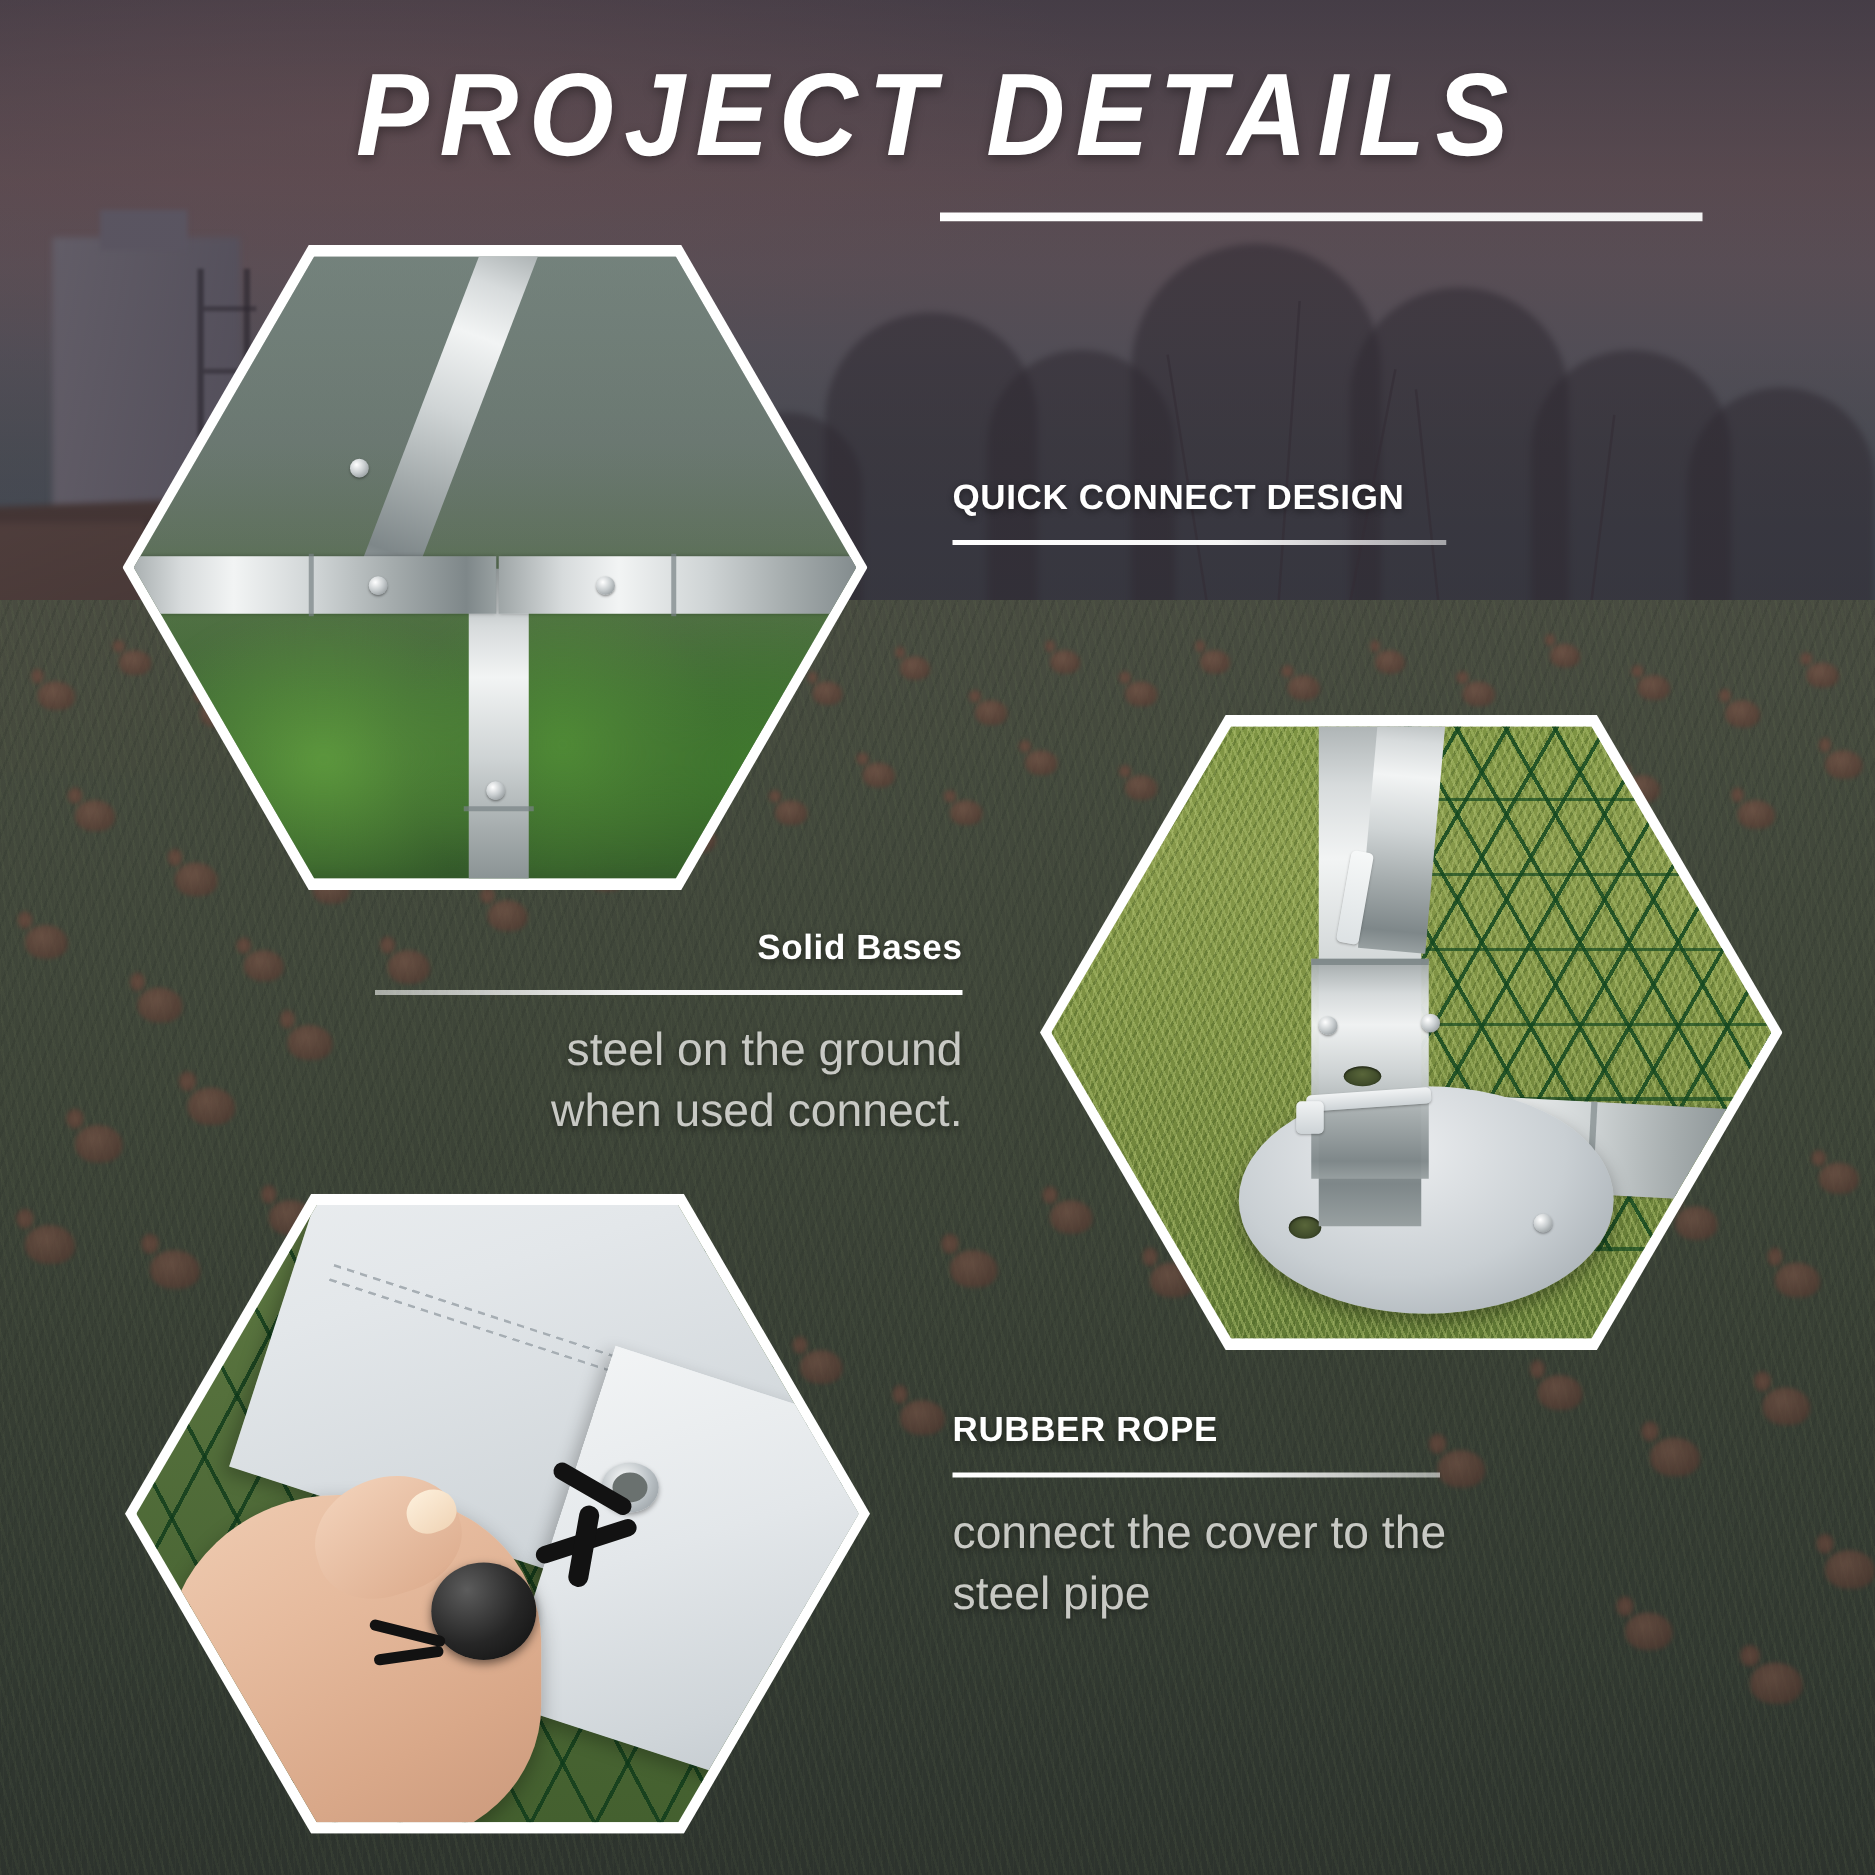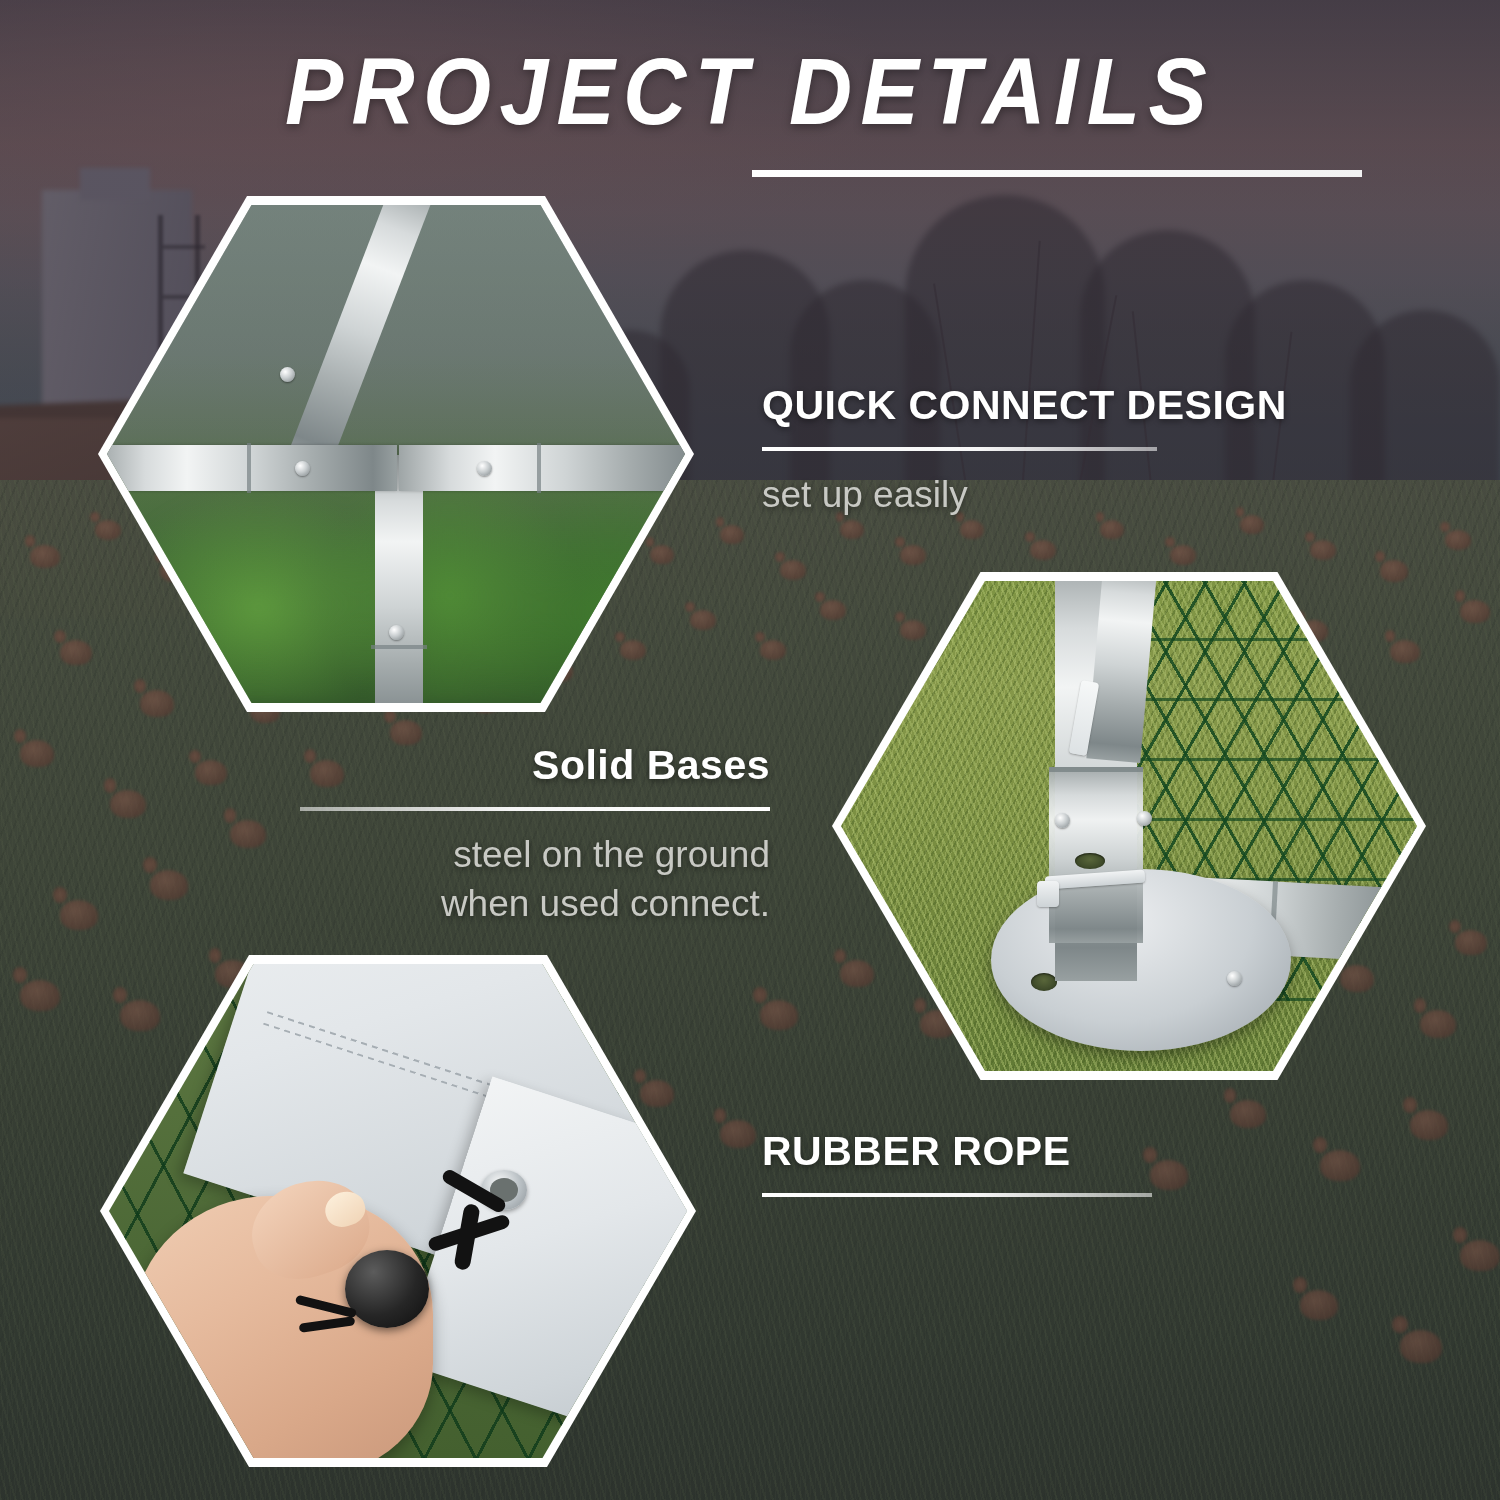--- a/index.html
+++ b/index.html
@@ -278,21 +278,21 @@
     text-shadow:0 3px 10px rgba(0,0,0,.35);
     white-space:nowrap;
   }
   .title-rule {
     position:absolute; left:752px; top:170px; width:610px; height:7px;
     background:linear-gradient(90deg,#ffffff,#f2f2f2);
   }
 
   .feat { position:absolute; }
   .feat h2 {
-    font-size:41px;
+    font-size:28px;
     font-weight:bold;
     color:#ffffff;
     letter-spacing:.5px;
     white-space:nowrap;
     text-shadow:0 2px 6px rgba(0,0,0,.45);
   }
   .feat .rule {
     height:4px; margin:18px 0 20px 0;
     background:linear-gradient(90deg,#ffffff 0%, #f6f6f6 55%, rgba(255,255,255,.55) 100%);
   }
@@ -522,28 +522,31 @@
     </div>
   </div>
 </div>
 
 <div class="title">PROJECT DETAILS</div>
 <div class="title-rule"></div>
 
 <div class="feat" id="f1">
   <h2>QUICK CONNECT DESIGN</h2>
   <div class="rule"></div>
-  <p>set up easily</p>
 </div>
 
 <div class="feat" id="f2">
   <h2>Solid Bases</h2>
   <div class="rule rtl"></div>
   <p>
     <span>steel on the ground</span><br>
     <span>when used connect.</span>
   </p>
 </div>
 
 <div class="feat" id="f3">
   <h2>RUBBER ROPE</h2>
   <div class="rule"></div>
+  <p>
+    <span>connect the cover to the</span><br>
+    <span>steel pipe</span>
+  </p>
 </div>
 
 </body></html>

